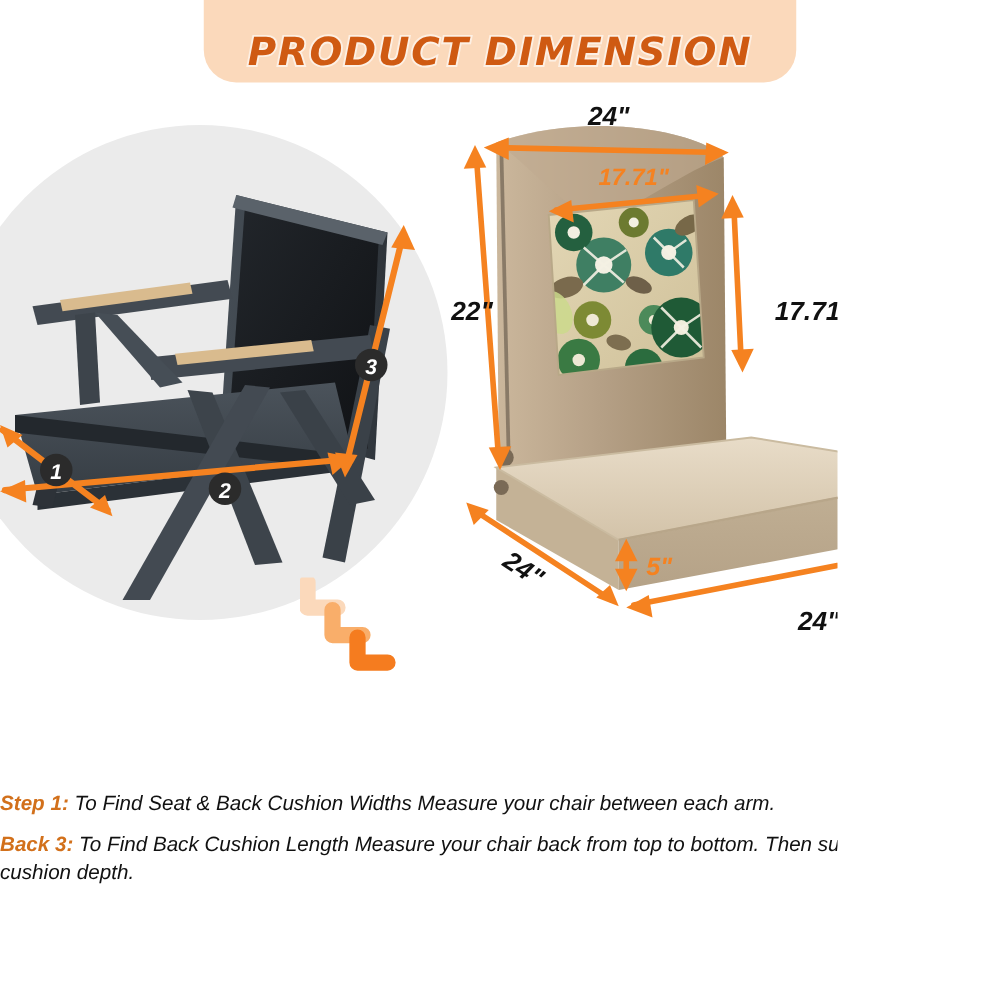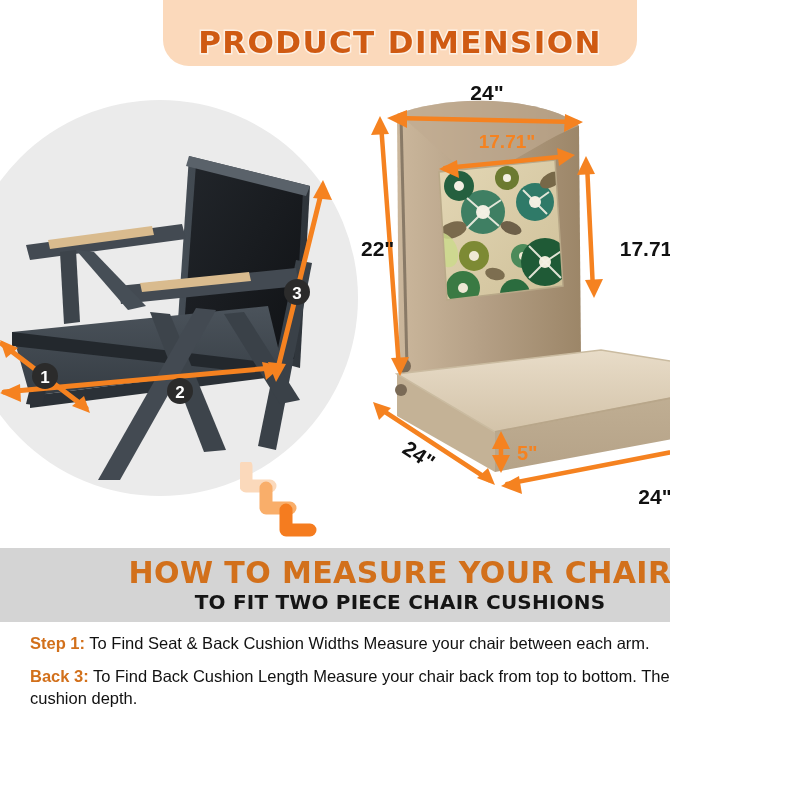--- a/index.html
+++ b/index.html
@@ -2,21 +2,21 @@
 <html><head>
 <meta charset="utf-8">
 <style>
   html,body{margin:0;padding:0;}
   body{
     width:800px;height:800px;overflow:hidden;
     background:#ffffff;
     font-family:"Liberation Sans", sans-serif;
     position:relative;
   }
-  #page{position:relative;width:670px;height:800px;overflow:hidden;background:#fff;}
+  #page{position:relative;width:670px;height:800px;overflow:hidden;background:#fff;font-style:italic;}
 
   
   .title-banner{
     position:absolute;left:163px;top:-22px;width:474px;height:88px;
     background:#fbd9bb;
     border-radius:0 0 26px 26px;
     display:flex;align-items:flex-end;justify-content:center;
     padding-bottom:6px;box-sizing:border-box;
     z-index:30;
   }
@@ -51,21 +51,21 @@
   .band-h1{
     font-size:30px;font-weight:bold;color:#d2701b;letter-spacing:0.4px;
     font-family:"DejaVu Sans",sans-serif;line-height:1.04;
   }
   .band-h2{
     font-size:20px;font-weight:bold;color:#151515;letter-spacing:0.2px;
     font-family:"DejaVu Sans",sans-serif;margin-top:4px;line-height:1.04;
   }
 
   
-  .steps{position:absolute;left:0;top:632px;width:800px;z-index:10;padding-left:30px;box-sizing:border-box;}
+  .steps{position:absolute;left:0;top:632px;width:800px;z-index:10;box-sizing:border-box;}
   .step{font-size:16.5px;color:#111;line-height:1.34;margin-bottom:11px;font-family:"Liberation Sans",sans-serif;}
   .step .lbl{color:#d2701b;font-weight:bold;}
   .step .txt{color:#111;}
 </style>
 </head>
 <body>
 
 <div id="page">
 
   <div class="title-banner">
@@ -287,24 +287,20 @@
   <div class="chevrons">
     <svg width="110" height="90" viewBox="0 0 110 90">
       <g stroke-linecap="round" stroke-linejoin="round" fill="none" stroke-width="13">
         <polyline points="6,4 6,24 30,24" stroke="#fbd9bb"></polyline>
         <polyline points="26,26 26,46 50,46" stroke="#f9ae6a"></polyline>
         <polyline points="46,48 46,68 70,68" stroke="#f57c1f"></polyline>
       </g>
     </svg>
   </div>
 
-  <div class="grey-band">
-    <div class="band-h1">HOW TO MEASURE YOUR CHAIR</div>
-    <div class="band-h2">TO FIT TWO PIECE CHAIR CUSHIONS</div>
-  </div>
 
   <div class="steps">
     <div class="step">
       <span class="lbl">Step 1:</span>
       <span class="txt">To Find Seat &amp; Back Cushion Widths  Measure your chair between each arm.</span>
     </div>
     <div class="step">
       <span class="lbl">Back 3:</span>
       <span class="txt">To Find Back Cushion Length Measure your chair back from top to bottom. Then subtract seat cushion depth.</span>
     </div>

